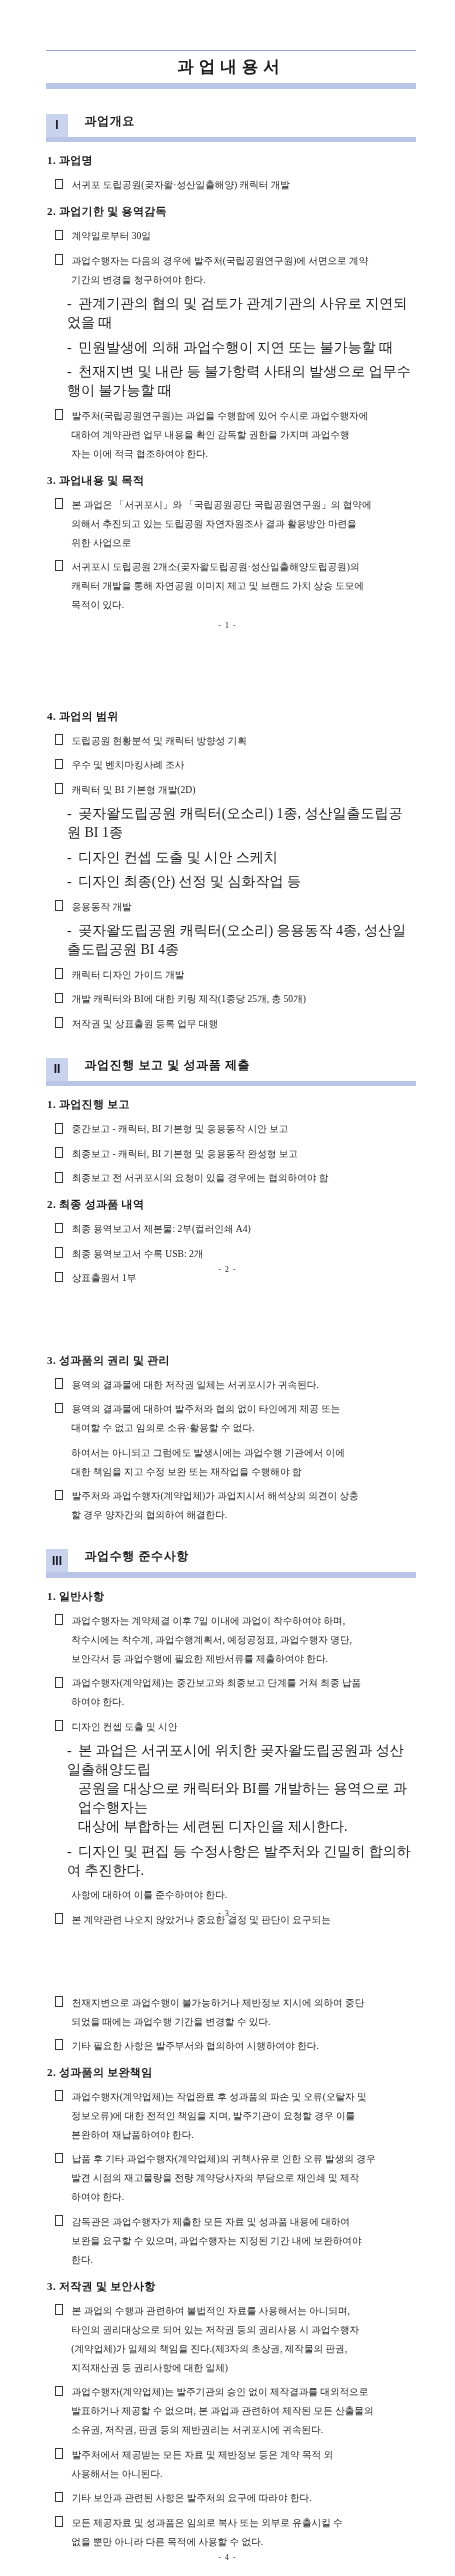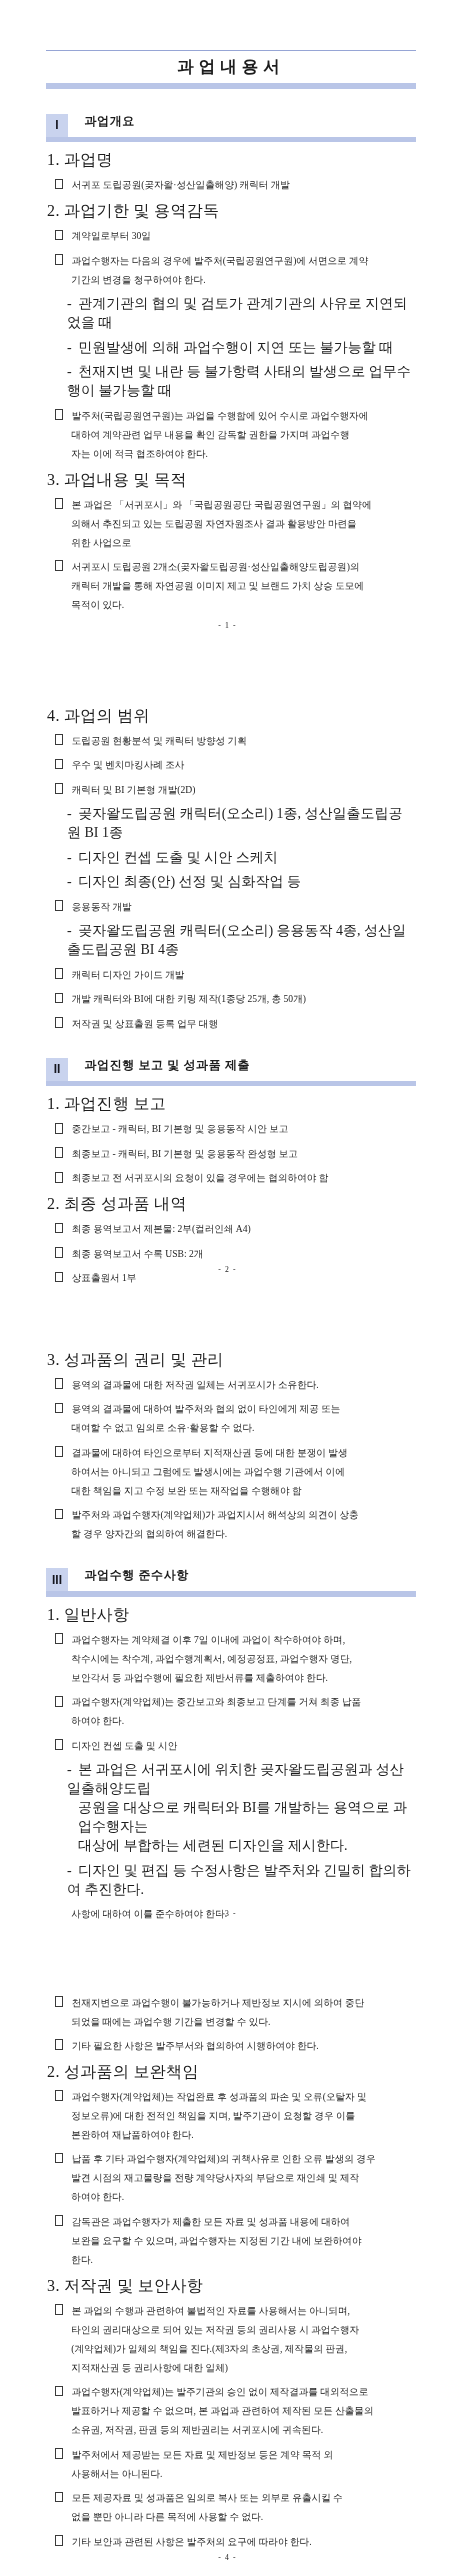--- a/index.html
+++ b/index.html
@@ -61,22 +61,22 @@
   }
   .section-label{
     font-size:12px;font-weight:bold;
     margin-left:16.5px;
     padding-bottom:7px;
     letter-spacing:0.6px;
   }
   .section-bar{height:5.5px;background:var(--accent-bar);}
   
   .num-heading{
-    font-size:16px;
-    font-weight:normal;
+    font-size:11px;
+    font-weight:bold;
     margin:8.8px 0 6.6px 1.1px;
     line-height:16.5px;
     letter-spacing:0.3px;
   }
   
   .check-item{margin:5.5px 0 5.5px 8.8px;font-size:9.6px;}
   .check-item .line{line-height:19px;}
   .check-item .cont{padding-left:16.5px;}
   .sq{
     display:inline-block;
@@ -206,28 +206,27 @@
         <div class="line"><span class="sq"></span><span>최종 용역보고서 수록 USB: 2개</span></div>
       </div>
       <div class="check-item">
         <div class="line"><span class="sq"></span><span>상표출원서 1부</span></div>
       </div>
       <div class="page-num">- 2 -</div>
     </div>
     <div class="page">
       <div class="num-heading">3. 성과품의 권리 및 관리</div>
       <div class="check-item">
-        <div class="line"><span class="sq"></span><span>용역의 결과물에 대한 저작권 일체는 서귀포시가 소유한다.</span></div>
+        <div class="line"><span class="sq"></span><span>용역의 결과물에 대한 저작권 일체는 서귀포시가 귀속된다.</span></div>
       </div>
       <div class="check-item">
         <div class="line"><span class="sq"></span><span>용역의 결과물에 대하여 발주처와 협의 없이 타인에게 제공 또는</span></div>
         <div class="line cont"><span>대여할 수 없고 임의로 소유·활용할 수 없다.</span></div>
       </div>
       <div class="check-item">
-        <div class="line"><span class="sq"></span><span>결과물에 대하여 타인으로부터 지적재산권 등에 대한 분쟁이 발생</span></div>
         <div class="line cont"><span>하여서는 아니되고 그럼에도 발생시에는 과업수행 기관에서 이에</span></div>
         <div class="line cont"><span>대한 책임을 지고 수정 보완 또는 재작업을 수행해야 함</span></div>
       </div>
       <div class="check-item">
         <div class="line"><span class="sq"></span><span>발주처와 과업수행자(계약업체)가 과업지시서 해석상의 의견이 상충</span></div>
         <div class="line cont"><span>할 경우 양자간의 협의하여 해결한다.</span></div>
       </div>
       <div class="section-header">
         <div class="section-row">
           <span class="section-num-box">III</span>
@@ -299,22 +298,22 @@
       <div class="check-item">
         <div class="line"><span class="sq"></span><span>과업수행자(계약업체)는 발주기관의 승인 없이 제작결과를 대외적으로</span></div>
         <div class="line cont"><span>발표하거나 제공할 수 없으며, 본 과업과 관련하여 제작된 모든 산출물의</span></div>
         <div class="line cont"><span>소유권, 저작권, 판권 등의 제반권리는 서귀포시에 귀속된다.</span></div>
       </div>
       <div class="check-item">
         <div class="line"><span class="sq"></span><span>발주처에서 제공받는 모든 자료 및 제반정보 등은 계약 목적 외</span></div>
         <div class="line cont"><span>사용해서는 아니된다.</span></div>
       </div>
       <div class="check-item">
+        <div class="line"><span class="sq"></span><span>기타 보안과 관련된 사항은 발주처의 요구에 따라야 한다.</span></div>
+      </div>
+      <div class="check-item">
         <div class="line"><span class="sq"></span><span>모든 제공자료 및 성과품은 임의로 복사 또는 외부로 유출시킬 수</span></div>
         <div class="line cont"><span>없을 뿐만 아니라 다른 목적에 사용할 수 없다.</span></div>
-      </div>
-      <div class="check-item">
-        <div class="line"><span class="sq"></span><span>기타 보안과 관련된 사항은 발주처의 요구에 따라야 한다.</span></div>
       </div>
       <div class="page-num">- 4 -</div>
     </div>
   </div>
 
 
 </body></html>

